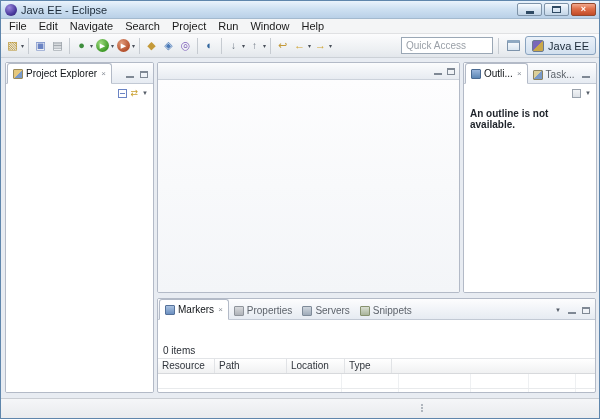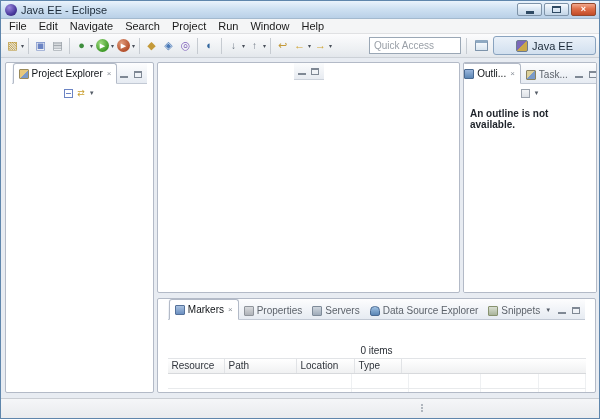--- a/index.html
+++ b/index.html
@@ -52,30 +52,30 @@
   .ic-lastedit{color:#c49a3a;}
   .ic-back,.ic-forward{color:#cfa22e;font-weight:bold;}
 
   .qa-wrap{margin-left:auto;display:flex;align-items:center;}
   .qa-input{width:92px;height:17px;border:1px solid #9aa7b5;background:#fff;font-family:inherit;
     font-size:10px;padding:0 4px;color:#333;}
   .qa-input::placeholder{color:#9aa0a8;}
   .persp-open{width:18px;height:18px;display:flex;align-items:center;justify-content:center;}
   .persp-open-ic{width:13px;height:11px;border:1px solid #7d93ab;border-top:3px solid #8fa9c2;
     background:linear-gradient(#f4f8fc,#d9e5f0);border-radius:1px;}
-  .persp-btn{display:flex;align-items:center;gap:4px;height:19px;padding:0 22px;margin-left:3px;
+  .persp-btn{display:flex;align-items:center;gap:4px;height:19px;padding:0 6px;margin-left:3px;
     border:1px solid #89a3bf;border-radius:3px;background:linear-gradient(#eaf1f9,#d2e0ef);}
   .jee-ic{width:12px;height:12px;border-radius:2px;flex:none;
     background:linear-gradient(135deg,#7a68b8 0 50%,#caa84a 50% 100%);border:1px solid #6b7a92;}
   .persp-label{font-size:11px;color:#1c2a38;}
 
   
   .workbench{position:absolute;left:0;top:57px;right:0;bottom:20px;background:#e8ecf2;}
   .panel{position:absolute;border:1px solid #b3bac7;border-radius:2px;background:#fff;
-    display:flex;flex-direction:column;overflow:hidden;align-items:center;}
+    display:flex;flex-direction:column;overflow:hidden;}
 
   .tabsbar{height:21px;flex:none;background:linear-gradient(#fdfdfe,#e6ebf2);
     border-bottom:1px solid #c2c9d4;display:flex;align-items:flex-end;padding:0 1px;}
   .tab{height:17px;display:flex;align-items:center;gap:3px;padding:0 5px;font-size:10px;color:#5d636b;white-space:nowrap;}
   .tab.sel{height:21px;margin-bottom:-1px;background:#fff;border:1px solid #b3bac7;border-bottom:1px solid #fff;
     border-radius:3px 3px 0 0;color:#101418;z-index:2;}
   .tab-ic{width:10px;height:10px;border-radius:1px;flex:none;}
   .tab-close{font-size:8px;color:#8a9099;line-height:1;margin-left:1px;}
   .hdr-btns{margin-left:auto;display:flex;align-items:center;gap:1px;padding:0 2px 3px 0;}
   .pmbtn{width:13px;height:12px;display:flex;align-items:center;justify-content:center;}
@@ -309,24 +309,20 @@
         </span>
         <span class="tab">
           <span class="tab-ic tic-props"></span>
           <span>Properties</span>
         </span>
         <span class="tab">
           <span class="tab-ic tic-servers"></span>
           <span>Servers</span>
         </span>
         <span class="tab">
-          <span class="tab-ic tic-dse"></span>
-          <span>Data Source Explorer</span>
-        </span>
-        <span class="tab">
           <span class="tab-ic tic-snip"></span>
           <span>Snippets</span>
         </span>
         <span class="hdr-btns">
           <span class="vmenu" style="margin-right:3px;">▼</span>
           <span class="pmbtn">
               <span class="sh-min"></span>
             </span>
           <span class="pmbtn">
               <span class="sh-max"></span>

